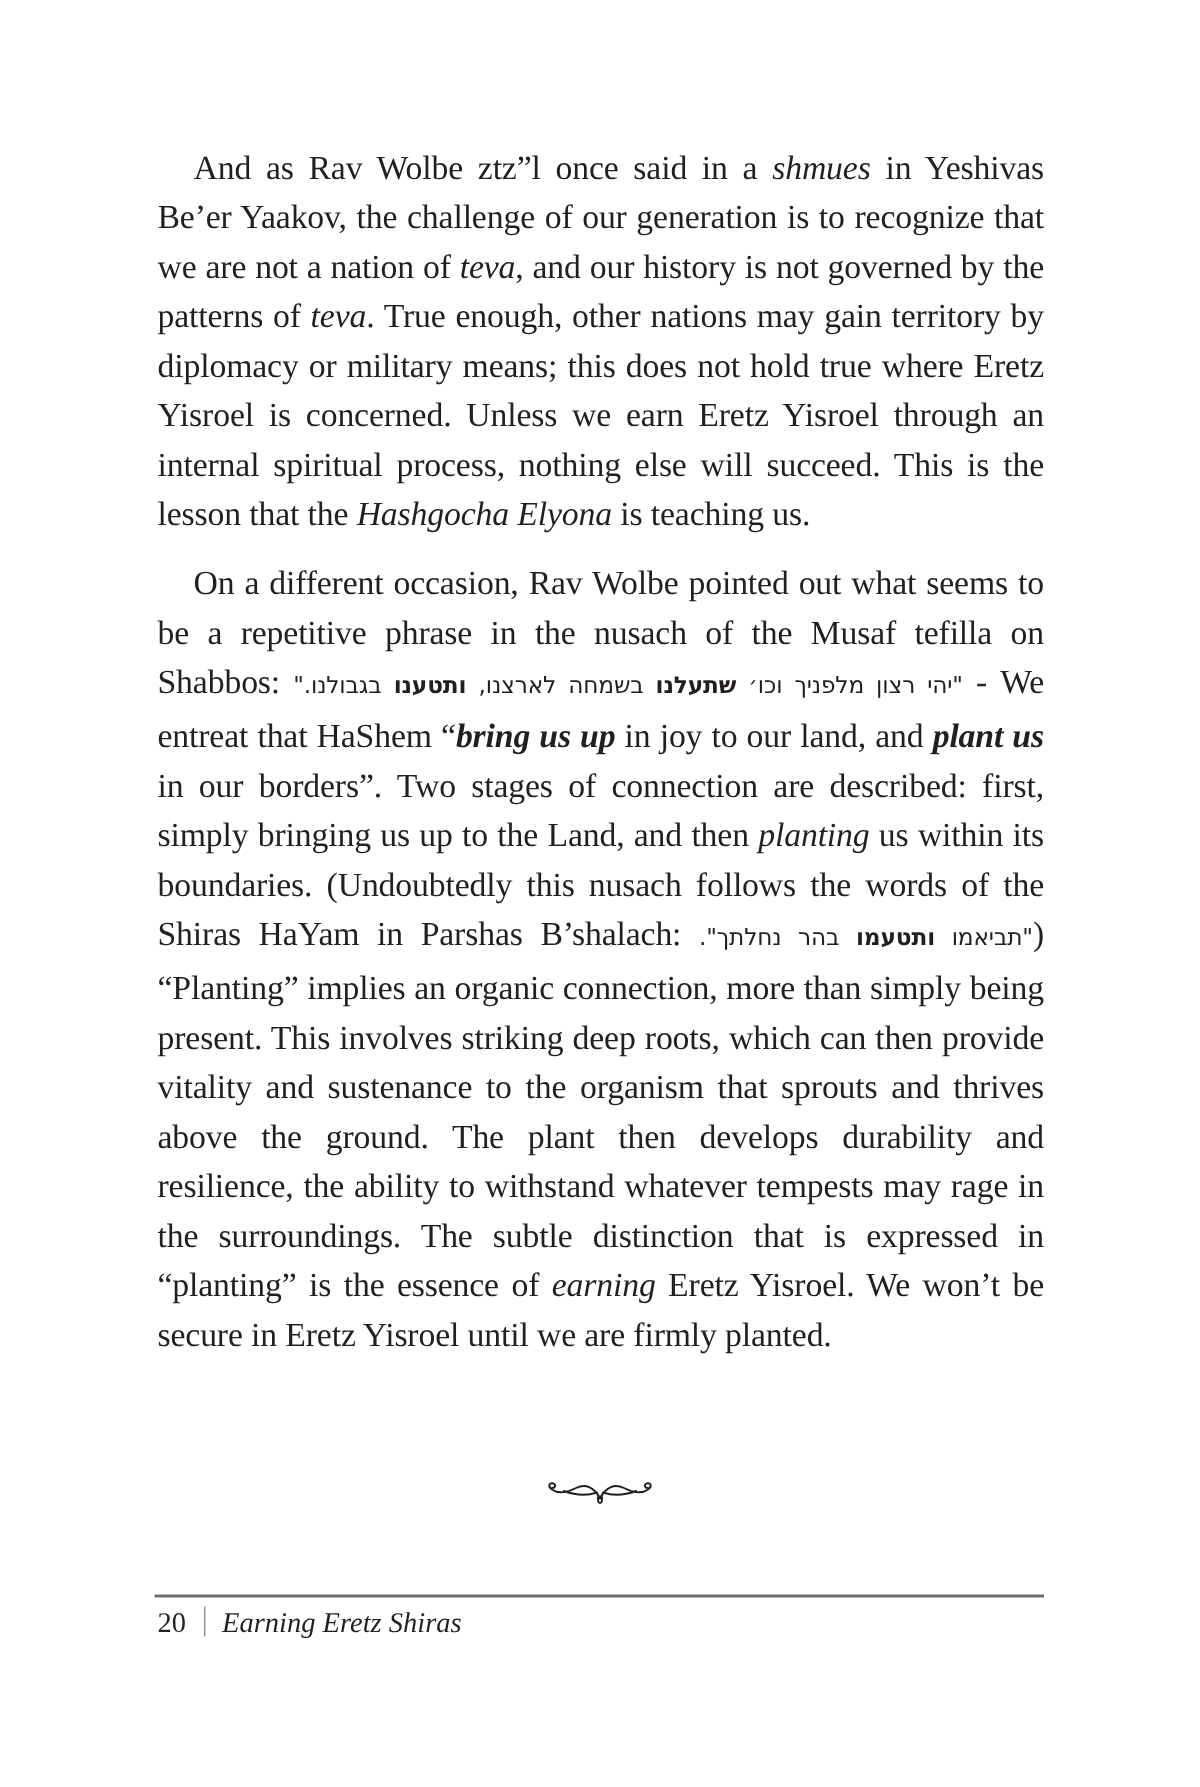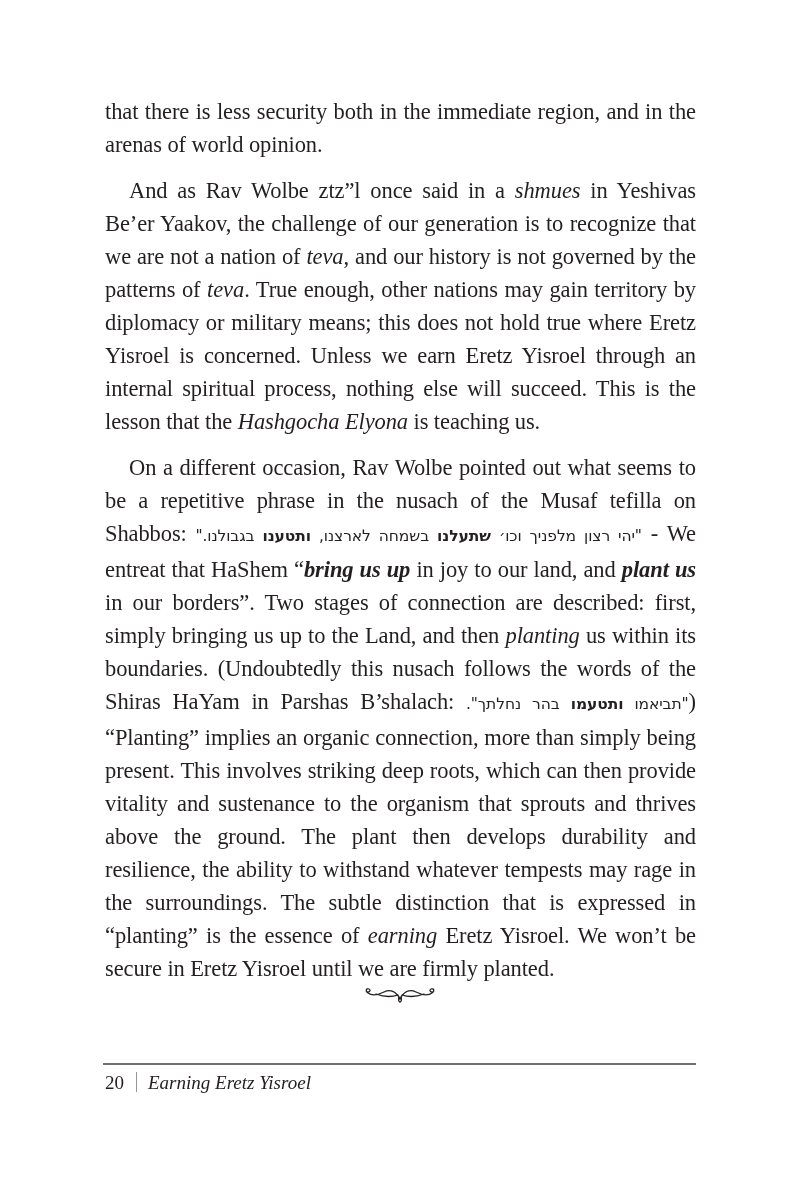--- a/index.html
+++ b/index.html
@@ -74,32 +74,31 @@
       margin: 0 11px 0 12px;
     }
     .footer .book-title {
       font-style: italic;
     }
   </style>
 </head>
 <body>
 
 <div class="page-body">
-  <p class="para"><span>that there is less security both in the immediate region, and in the arenas of world opinion.</span></p>
   <p class="para indent"><span>And as Rav Wolbe ztz”l once said in a </span><em>shmues</em><span> in Yeshivas Be’er Yaakov, the challenge of our generation is to recognize that we are not a nation of </span><em>teva</em><span>, and our history is not governed by the patterns of </span><em>teva</em><span>. True enough, other nations may gain territory by diplomacy or military means; this does not hold true where Eretz Yisroel is concerned. Unless we earn Eretz Yisroel through an internal spiritual process, nothing else will succeed. This is the lesson that the </span><em>Hashgocha Elyona</em><span> is teaching us.</span></p>
   <p class="para indent"><span>On a different occasion, Rav Wolbe pointed out what seems to be a repetitive phrase in the nusach of the Musaf tefilla on Shabbos: </span><span class="hebrew" dir="rtl"><span>"יהי רצון מלפניך וכו׳ </span><span class="heb-bold">שתעלנו</span><span> בשמחה לארצנו, </span><span class="heb-bold">ותטענו</span><span> בגבולנו."</span></span><span> - We entreat that HaShem “</span><strong class="bi">bring us up</strong><span> in joy to our land, and </span><strong class="bi">plant us</strong><span> in our borders”. Two stages of connection are described: first, simply bringing us up to the Land, and then </span><em>planting</em><span> us within its boundaries. (Undoubtedly this nusach follows the words of the Shiras HaYam in Parshas B’shalach: </span><span class="hebrew" dir="rtl"><span>"תביאמו </span><span class="heb-bold">ותטעמו</span><span> בהר נחלתך".</span></span><span>) “Planting” implies an organic connection, more than simply being present. This involves striking deep roots, which can then provide vitality and sustenance to the organism that sprouts and thrives above the ground. The plant then develops durability and resilience, the ability to withstand whatever tempests may rage in the surroundings. The subtle distinction that is expressed in “planting” is the essence of </span><em>earning</em><span> Eretz Yisroel. We won’t be secure in Eretz Yisroel until we are firmly planted.</span></p>
 </div>
 
 <svg class="ornament" viewBox="0 0 76 20" xmlns="http://www.w3.org/2000/svg">
   <g fill="none" stroke="#231f20" stroke-width="1.3" stroke-linecap="round">
     <path d="M38 14 C34 6, 28 4, 22 7 C16 10, 10 11, 6 8 C3 6, 4 3, 7 4 C9 5, 8 7, 6 7"></path>
     <path d="M38 14 C42 6, 48 4, 54 7 C60 10, 66 11, 70 8 C73 6, 72 3, 69 4 C67 5, 68 7, 70 7"></path>
     <path d="M36 10 C30 12, 22 12, 14 9"></path>
     <path d="M40 10 C46 12, 54 12, 62 9"></path>
     <path d="M37 12 C36 15, 37 17, 38 17 C39 17, 40 15, 39 12"></path>
   </g>
 </svg>
 
 <div class="footer-rule"></div>
 
 <div class="footer">
-  <span>20</span><span class="sep"></span><span class="book-title">Earning Eretz Yisroel</span>
+  <span>20</span><span class="sep"></span><span class="book-title">Earning Eretz Shiras</span>
 </div>
 
 </body></html>

